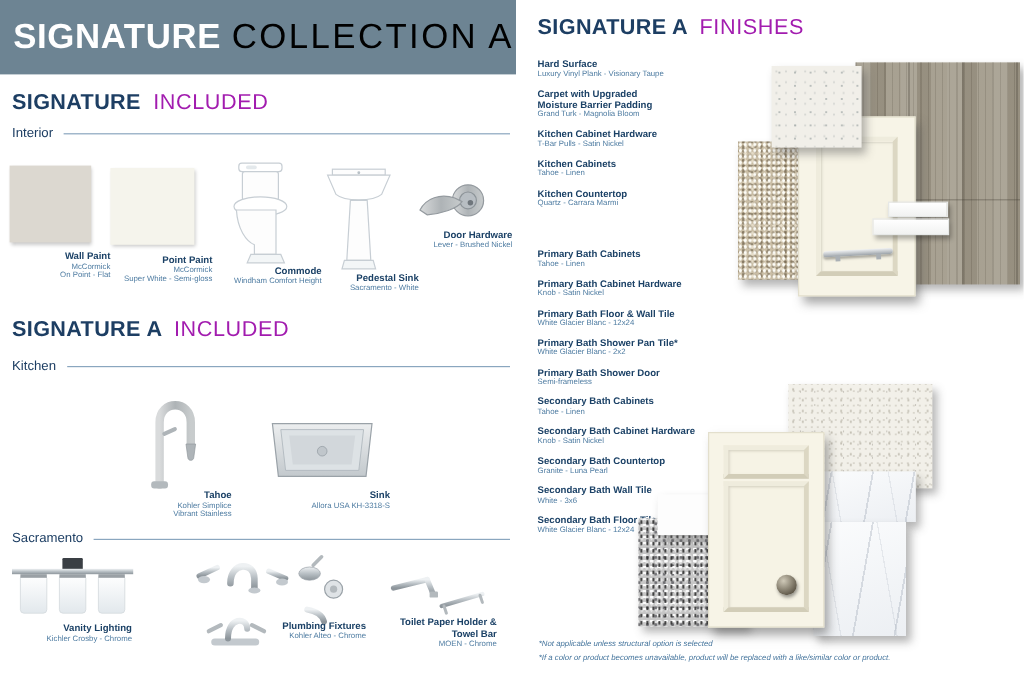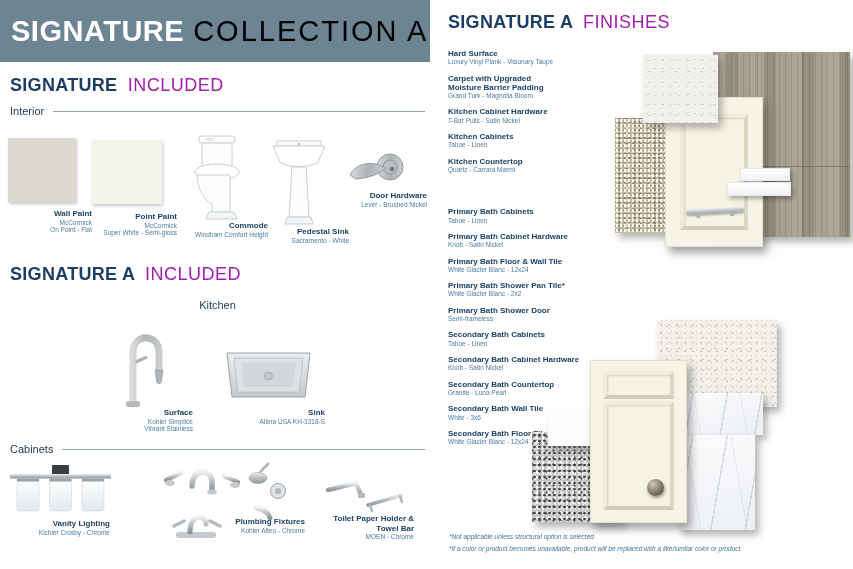--- a/index.html
+++ b/index.html
@@ -206,50 +206,50 @@
 <div class="abs plabel" style="left:327px;top:191px;width:100px;">
   <div class="pname">Door Hardware</div>
   <div class="psub">Lever - Brushed Nickel</div>
 </div>
 
 <div class="abs h2" style="left:10px;top:264px;">
   <span>SIGNATURE A</span>
   <span class="light">INCLUDED</span>
 </div>
 
-<div class="abs rule" style="left:10px;top:299px;width:415px;flex-direction:column;">
+<div class="abs rule" style="left:10px;top:299px;width:415px;">
   <span>Kitchen</span>
   <span class="line"></span>
 </div>
 
 <svg class="abs" style="left:118px;top:320px;" width="50" height="88" viewBox="0 0 50 88">
   <path d="M15,84 L15,32 C15,13 41,13 41,32 L41,50" stroke="url(#gSteel)" stroke-width="7" fill="none" stroke-linecap="round"></path>
   <path d="M37,50 h8 l-1.5,11 c0,3.5 -5,3.5 -5,0 Z" fill="#aeb4b8" stroke="#949a9f" stroke-width=".6"></path>
   <rect x="17" y="38" width="13" height="3.4" rx="1.7" transform="rotate(-24 23 40)" fill="#aeb4b8"></rect>
   <rect x="8" y="81" width="14" height="6" rx="2.5" fill="#b3b9bd"></rect>
 </svg>
 <div class="abs plabel" style="left:93px;top:408px;width:100px;">
-  <div class="pname">Surface</div>
+  <div class="pname">Tahoe</div>
   <div class="psub">Kohler Simplice</div>
   <div class="psub">Vibrant Stainless</div>
 </div>
 
 <svg class="abs" style="left:225px;top:350px;" width="87" height="53" viewBox="0 0 87 53">
   <path d="M2,3 H85 L80,47 H7 Z" fill="url(#gSink)" stroke="#9aa2a8"></path>
   <path d="M9,8 H78 L74,42 H13 Z" fill="#dde2e5" stroke="#aeb6bc" stroke-width=".7"></path>
   <path d="M16,13 H71 L68,37 H19 Z" fill="#d2d7db"></path>
   <circle cx="43.5" cy="26" r="4" fill="#c0c6cb" stroke="#9aa2a8" stroke-width=".7"></circle>
 </svg>
 <div class="abs plabel" style="left:215px;top:408px;width:110px;">
   <div class="pname">Sink</div>
   <div class="psub">Allora USA KH-3318-S</div>
 </div>
 
 <div class="abs rule" style="left:10px;top:443px;width:415px;">
-  <span>Cabinets</span>
+  <span>Sacramento</span>
   <span class="line"></span>
 </div>
 
 <svg class="abs" style="left:8px;top:464px;" width="105" height="52" viewBox="0 0 105 52">
   <rect x="44" y="1" width="17" height="11" rx="1" fill="#3a3f44"></rect>
   <rect x="2" y="10" width="101" height="4.5" fill="url(#gChrome)"></rect>
   <g stroke="#d4dade" stroke-width=".7">
     <rect x="9" y="15" width="22" height="32" rx="3" fill="url(#gGlass)"></rect>
     <rect x="41.5" y="15" width="22" height="32" rx="3" fill="url(#gGlass)"></rect>
     <rect x="74" y="15" width="22" height="32" rx="3" fill="url(#gGlass)"></rect>

